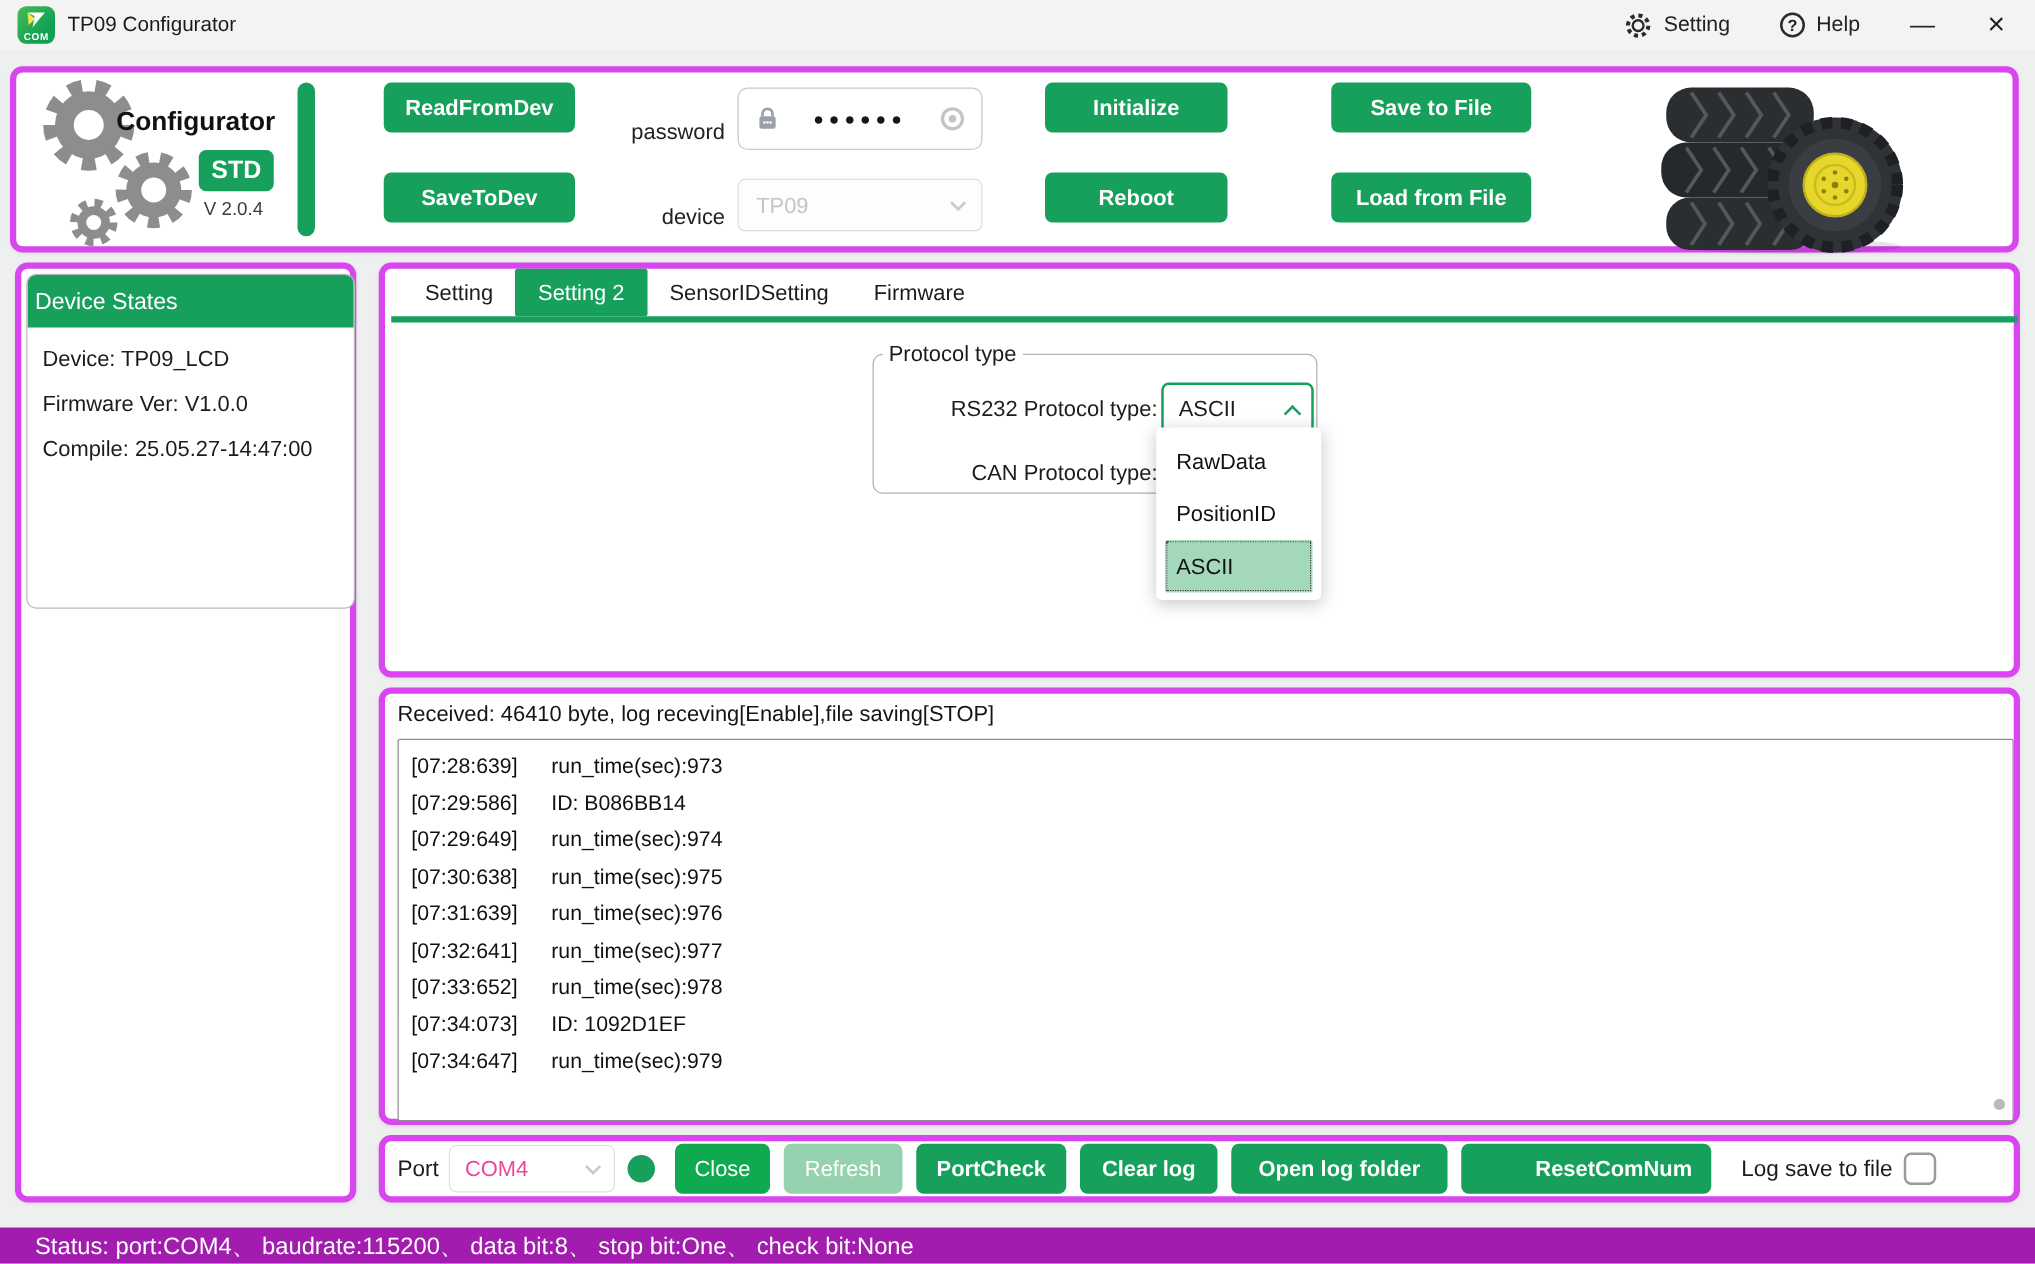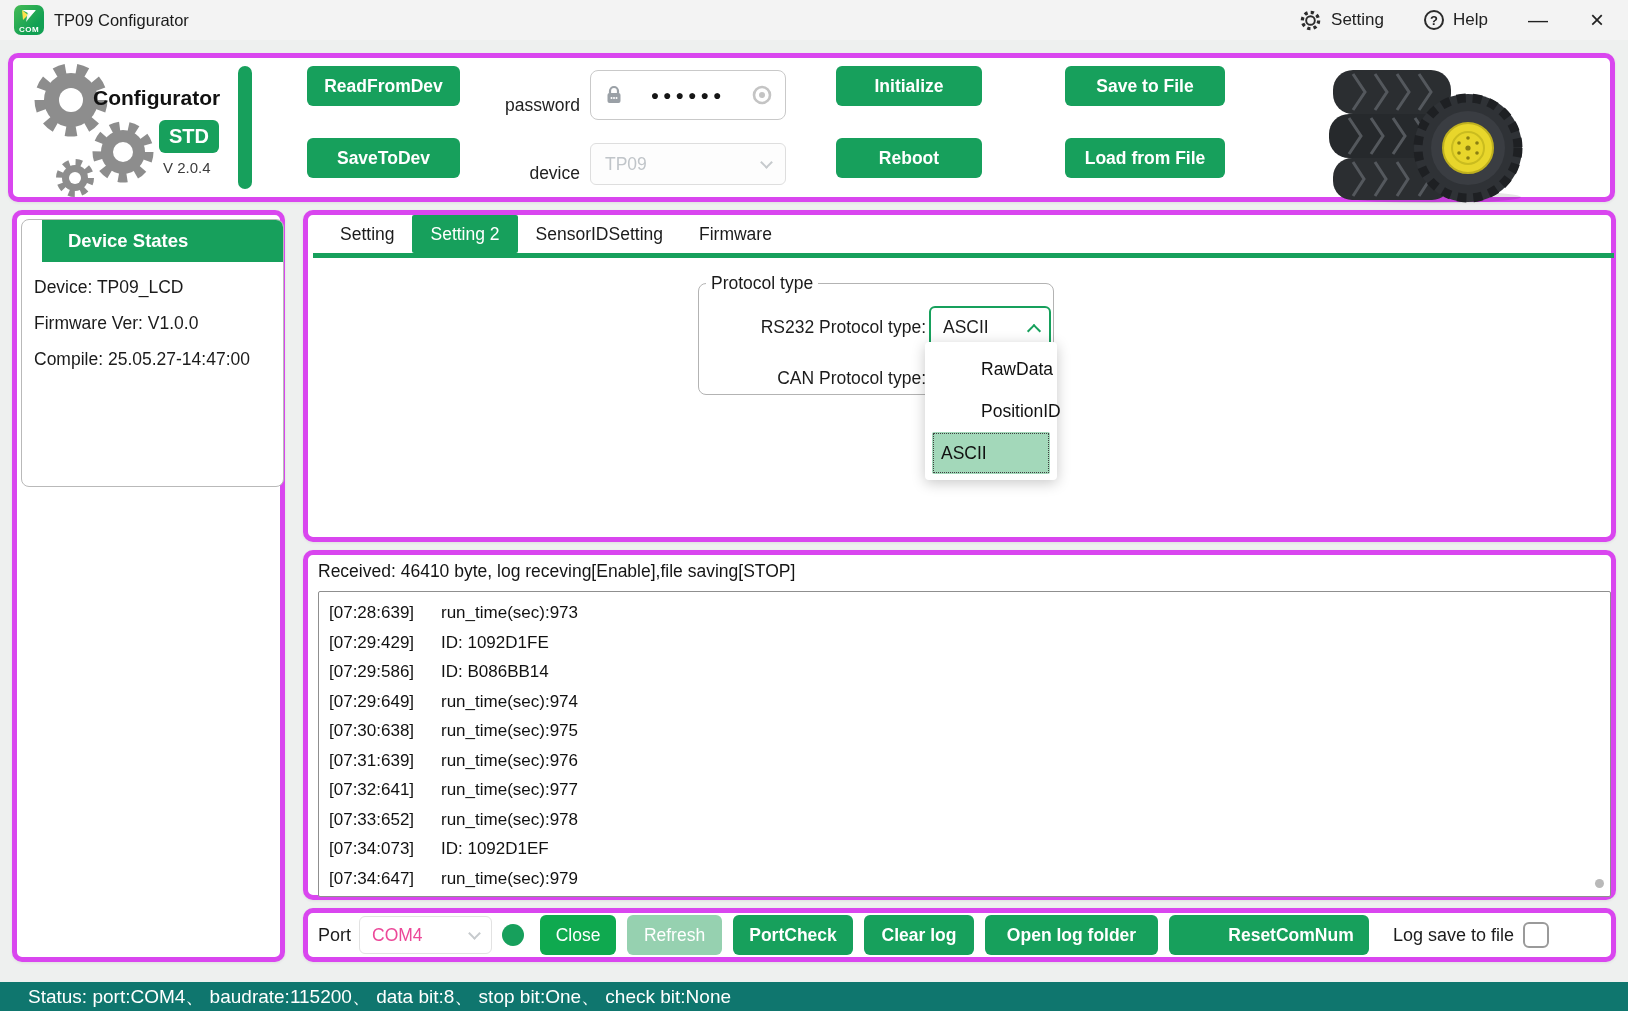--- a/index.html
+++ b/index.html
@@ -41,21 +41,21 @@
   .chev-up-green { width:10px; height:10px; border-right:2.5px solid #17a05c; border-bottom:2.5px solid #17a05c; transform:rotate(-135deg); margin-top:6px; }
   #btn-init   { position:absolute; left:823px; top:8px;  width:146px; height:40px; }
   #btn-reboot { position:absolute; left:823px; top:80px; width:146px; height:40px; }
   #btn-savefile { position:absolute; left:1052px; top:8px;  width:160px; height:40px; }
   #btn-loadfile { position:absolute; left:1052px; top:80px; width:160px; height:40px; }
   #tire-art { position:absolute; left:1300px; top:2px; }
 
   
   #device-panel { left:12px; top:210px; width:273px; height:752px; }
   #ds-box { position:absolute; left:4px; top:4px; width:263px; height:268px; border:1px solid #b9b9b9; border-radius:8px; overflow:hidden; background:#fff; }
-  #ds-header { height:42px; color:#fff; font-size:18.5px; font-weight:bold; display:flex; align-items:center; padding-left:26px;margin-left:20px; }
+  #ds-header { height:42px; color:#fff; font-size:18.5px; font-weight:normal; display:flex; align-items:center; padding-left:6px; }
   .ds-line { font-size:17.5px; color:#1b1b1b; margin:15px 0 0 12px; white-space:nowrap; overflow:hidden; }
 
   
   #tabs-panel { left:303px; top:210px; width:1313px; height:332px; }
   #tab-row { display:flex; padding-left:14px; height:38px; position:relative; }
   .tab { padding:0 18px; font-size:17.5px; display:flex; align-items:center; color:#1b1b1b; }
   .tab.active { background:#17a05c; color:#fff; border-radius:2px; }
   #tab-underline { position:absolute; left:5px; top:38px; width:1301px; height:5px; background:#17a05c; }
   fieldset { position:absolute; border:1px solid #b3b3b3; border-radius:8px; }
   legend { font-size:17.5px; padding:0 5px; margin-left:7px; color:#1b1b1b; }
@@ -63,21 +63,21 @@
   #fs-proto { left:390px; top:58px; width:356px; height:122px; }
   .fs-row { position:absolute; display:flex; align-items:center; }
   .fs-row .lbl { font-size:17.5px; text-align:right; }
   #fs-tire .lbl { width:195px; margin-right:8px; }
   #fs-proto .lbl { width:212px; margin-right:3px; }
   .tinput { width:114px; height:38px; border:1px solid #b5b5b5; border-radius:6px; font-size:18px; padding-left:11px; display:flex; align-items:center; background:#fff; }
   #combo-rs232 { width:122px; height:43px; border:2px solid #17a05c; border-radius:6px; display:flex; align-items:center; padding:0 10px 0 12px; background:#fff; }
   #combo-rs232 .val { flex:1; font-size:17.5px; }
   #combo-can { width:122px; height:40px; border:1px solid #b5b5b5; border-radius:6px; background:#fff; }
   #dropdown { position:absolute; left:925px; top:342px; width:132px; z-index:20; background:#fff; border-radius:4px; box-shadow:0 3px 14px rgba(0,0,0,.22); padding:6px 0; }
-  .dd-item { height:42px; display:flex; align-items:center; padding-left:16px; font-size:17.5px; color:#111;margin-left:40px; }
+  .dd-item { height:42px; display:flex; align-items:center; padding-left:16px; font-size:17.5px; color:#111; }
   .dd-item.selected { background:#a3d8ba; outline:1.5px dotted #3f3f3f; outline-offset:-2px; border-radius:2px; margin:0 7px; padding-left:9px; }
 
   
   #log-panel { left:303px; top:550px; width:1313px; height:350px; }
   #log-header { position:absolute; left:10px; top:6px; font-size:17.5px; color:#141414; }
   #log-box { position:absolute; left:10px; top:36px; width:1293px; height:306px; border:1px solid #8f8f8f; border-radius:2px; overflow:hidden; background:#fff; }
   #log-lines { padding:6px 0 0 10px; }
   .log-line { display:flex; line-height:29.5px; font-size:17px; color:#111; }
   .log-line .ts { width:112px; }
   .log-line span:last-child { }
@@ -257,24 +257,20 @@
 
 <div id="log-panel" class="panel">
   <div id="log-header">Received: 46410 byte, log receving[Enable],file saving[STOP]</div>
   <div id="log-box">
     <div id="log-lines">
         <div class="log-line">
           <span class="ts">[07:28:639]</span>
           <span>run_time(sec):973</span>
         </div>
         <div class="log-line">
-          <span class="ts">[07:29:429]</span>
-          <span>ID: 1092D1FE</span>
-        </div>
-        <div class="log-line">
           <span class="ts">[07:29:586]</span>
           <span>ID: B086BB14</span>
         </div>
         <div class="log-line">
           <span class="ts">[07:29:649]</span>
           <span>run_time(sec):974</span>
         </div>
         <div class="log-line">
           <span class="ts">[07:30:638]</span>
           <span>run_time(sec):975</span>
@@ -314,15 +310,15 @@
   <button id="btn-close" class="gbtn pbtn">Close</button>
   <button id="btn-refresh" class="gbtn pbtn">Refresh</button>
   <button id="btn-portcheck" class="gbtn pbtn green">PortCheck</button>
   <button id="btn-clearlog" class="gbtn pbtn green">Clear log</button>
   <button id="btn-openlog" class="gbtn pbtn green">Open log folder</button>
   <button id="btn-resetcom" class="gbtn pbtn green">ResetComNum</button>
   <span id="logsave-label">Log save to file</span>
   <div id="logsave-check"></div>
 </div>
 
-<div id="status-bar" style="background:#0f766e;padding-left:28px;">
+<div id="status-bar" style="background:#a21caf;padding-left:28px;">
   <span>Status:  port:COM4、 baudrate:115200、 data bit:8、 stop bit:One、 check bit:None</span>
 </div>
 
 </body></html>

